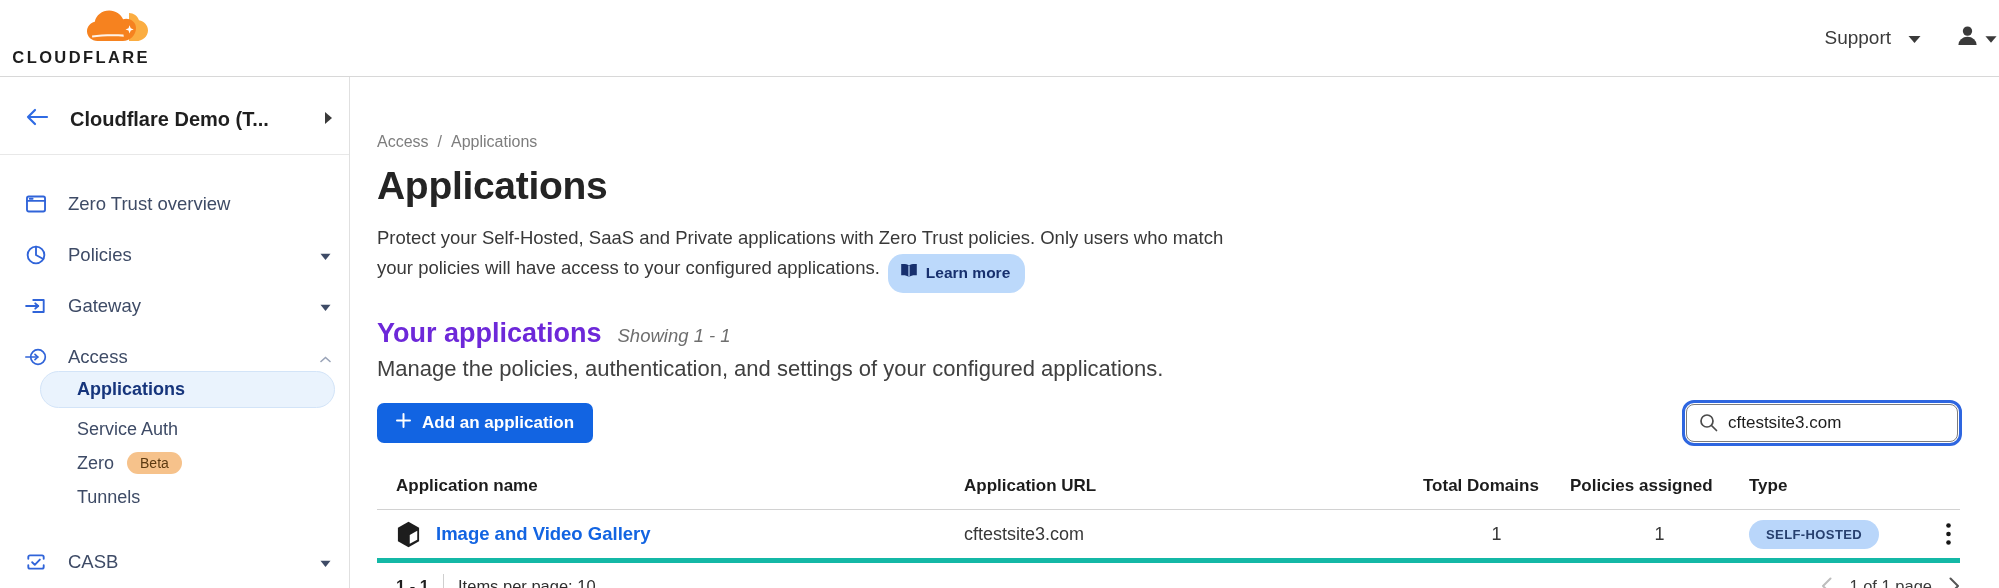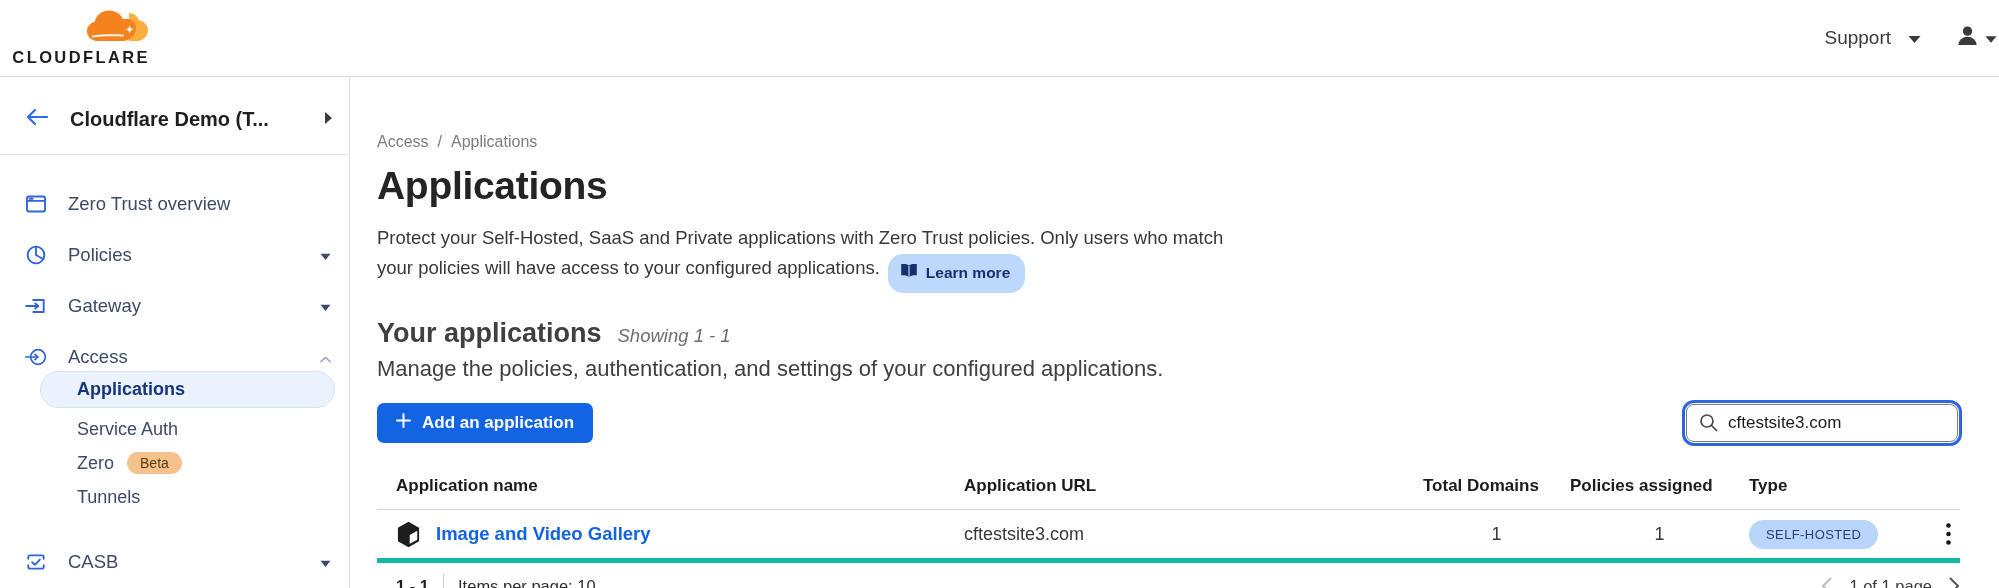--- a/index.html
+++ b/index.html
@@ -42,21 +42,21 @@
   .main { flex:1; min-width:0; padding:56px 39px 0 27px; }
   .breadcrumb { display:flex; align-items:center; gap:9px; font-size:16px; color:#7d7d7d; }
   .breadcrumb .crumb { cursor:pointer; }
   .page-title { margin-top:13px; font-size:39px; font-weight:700; color:#242424; letter-spacing:-0.3px; }
   .intro { margin-top:15px; max-width:880px; font-size:18.5px; line-height:30px; color:#383838; }
   .learn-more { display:inline-flex; gap:8px; vertical-align:-4px;
     background:#bcd9fb; color:#17306e; font-size:15.5px; font-weight:600;
     padding:4px 15px 5px 12px; border-radius:15px; margin-left:8px; cursor:pointer; }
 
   .section-head { margin-top:25px; display:flex; align-items:baseline; }
-  .section-title { font-size:27px; font-weight:700; color:#404040; }
+  .section-title { font-size:27px; font-weight:700; color:#6d28d9; }
   .showing { font-size:18.5px; font-style:italic; color:#6e6e6e; margin-left:16px; }
   .section-sub { margin-top:7px; font-size:22px; color:#404040; }
 
   .controls { margin-top:21px; display:flex; align-items:center; justify-content:space-between;gap:32px; }
   .add-btn { display:flex; align-items:center; gap:11px; background:#1264e2; color:#fff;
     border:none; height:40px; padding:0 19px; border-radius:7px; font-size:17px; font-weight:600;
     font-family:"Liberation Sans", sans-serif; cursor:pointer; }
   .search-wrap { position:relative; margin-right:2px; }
   .search-wrap input { width:272px; height:38px; border:1.5px solid #7d7d7d; border-radius:8px;
     padding:0 12px 0 41px; font-size:17px; color:#1d1d1d; font-family:"Liberation Sans", sans-serif;
@@ -72,21 +72,21 @@
   .c-name { flex:1; display:flex; align-items:center; min-width:0; }
   .c-url { width:459px; flex:none; }
   .c-dom { width:147px; flex:none; }
   .c-pol { width:179px; flex:none; }
   .c-type { width:187px; flex:none; }
   .c-menu { width:24px; flex:none; display:flex; justify-content:center; }
   .trow .c-dom, .trow .c-pol { text-align:center; }
   .app-cube { margin-right:15px; flex:none; display:flex; }
   .app-link { color:#1264e2; font-weight:700; font-size:18.5px; cursor:pointer; }
   .type-badge { display:inline-block; background:#b9d6fa; color:#27406f; font-size:13px;
-    font-weight:400; letter-spacing:0.4px; padding:7px 17px; border-radius:15px; }
+    font-weight:700; letter-spacing:0.4px; padding:7px 17px; border-radius:15px; }
   .kebab { cursor:pointer; display:flex; }
 
   .tfoot { display:flex; align-items:center; justify-content:space-between;
     height:46px; padding-left:19px; font-size:16.5px; color:#2e2e2e; }
   .tfoot-left { display:flex; align-items:center; }
   .range { font-weight:700; color:#1f1f1f; }
   .vdiv { width:1px; height:25px; background:#cfcfcf; margin:0 14px; }
   .tfoot-right { display:flex; align-items:center; gap:17px; color:#3a3a3a; }
   .pg-btn { display:flex; cursor:pointer; }
 </style>

